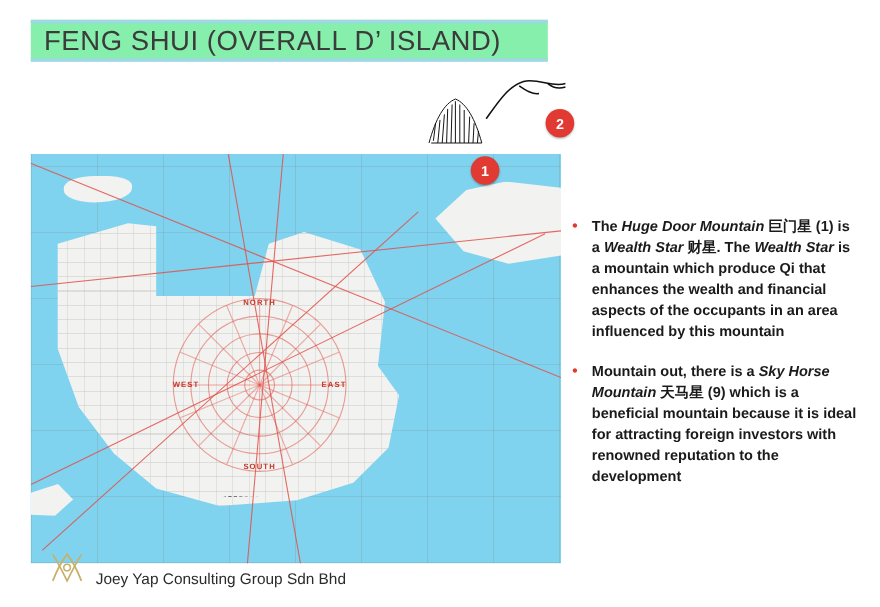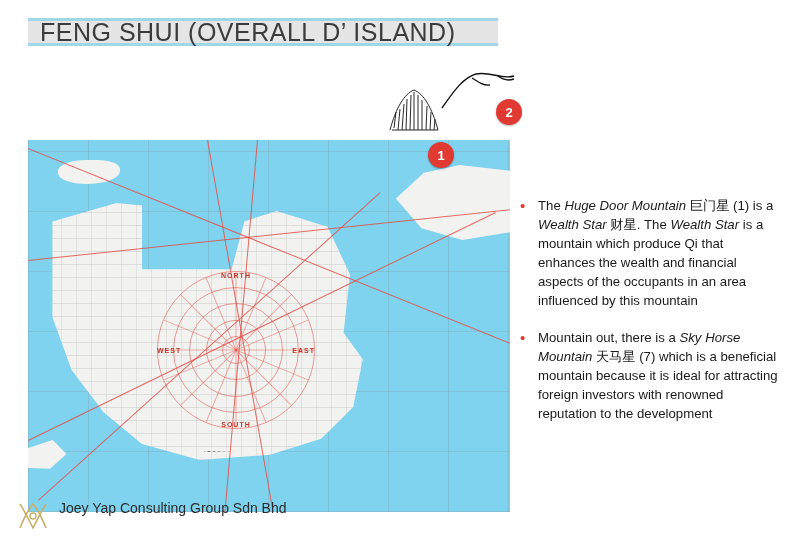--- a/index.html
+++ b/index.html
@@ -14,22 +14,22 @@
     overflow: hidden;
     position: relative;
   }
 
   
   .title-bar {
     position: absolute;
     left: 28px;
     top: 18px;
     width: 470px;
-    height: 28px;
-    background: #e5e5e5;
+    height: 38px;
+    background: #86efac;
     border-top: 3px solid #9fd6e8;
     border-bottom: 3px solid #9fd6e8;
     box-sizing: border-box;
     display: flex;
     align-items: center;
   }
   .title-bar .title-text {
     font-size: 25px;
     color: #3b3b3b;
     letter-spacing: 0.5px;
@@ -225,31 +225,31 @@
     color: #e03a32;
     font-size: 15px;
     line-height: 19px;
     width: 18px;
     flex: none;
   }
   .bullet-text {
     font-size: 13.2px;
     line-height: 19px;
     color: #1a1a1a;
-    font-weight: normal;
+    font-weight: bold;
   }
   .bullet-text i { font-style: italic; }
 
   
   .footer {
     position: absolute;
-    left: 16px;
+    left: 44px;
     bottom: 18px;
     display: flex;
-    align-items: flex-start;
+    align-items: flex-end;
     height: 34px;
   }
   .footer-logo {
     width: 34px;
     height: 34px;
     flex: none;
     margin-right: 9px;
   }
   .footer-text {
     font-size: 14px;
@@ -335,21 +335,21 @@
   <div class="bullet-row">
     <div class="bullet-dot">•</div>
     <div class="bullet-text">
       <span>The </span><i>Huge Door Mountain</i><span> 巨门星 (1) is a </span><i>Wealth Star</i><span> 财星. The </span><i>Wealth Star</i><span> is a mountain which produce Qi that enhances the wealth and financial aspects of the occupants in an area influenced by this mountain</span>
     </div>
   </div>
 
   <div class="bullet-row">
     <div class="bullet-dot">•</div>
     <div class="bullet-text">
-      <span>Mountain out, there is a </span><i>Sky Horse Mountain</i><span> 天马星 (7) which is a beneficial mountain because it is ideal for attracting foreign investors with renowned reputation to the development</span>
+      <span>Mountain out, there is a </span><i>Sky Horse Mountain</i><span> 天马星 (9) which is a beneficial mountain because it is ideal for attracting foreign investors with renowned reputation to the development</span>
     </div>
   </div>
 
 </div>
 
 <div class="footer">
   <svg class="footer-logo" viewBox="0 0 34 34">
     <path d="M4,28 C8,18 12,10 17,4 C22,10 26,18 30,28" fill="none" stroke="#c8b06a" stroke-width="1.6"></path>
     <path d="M4,4 C9,12 13,20 17,28 C21,20 25,12 30,4" fill="none" stroke="#c8b06a" stroke-width="1.6"></path>
     <circle cx="17" cy="16" r="3" fill="none" stroke="#c8b06a" stroke-width="1.4"></circle>

